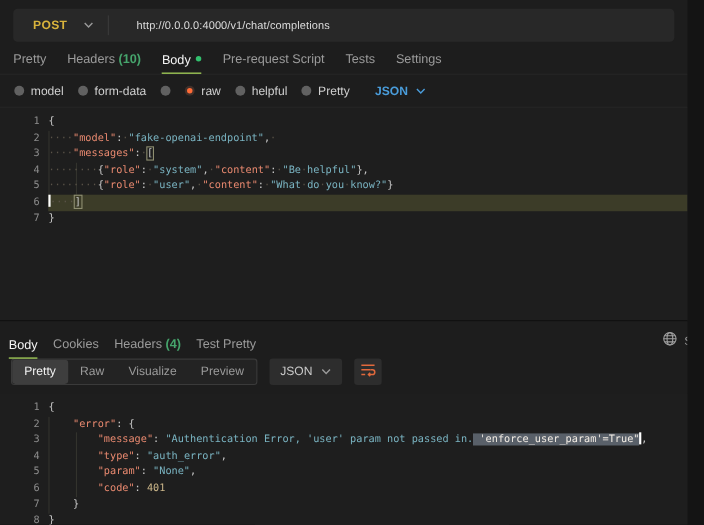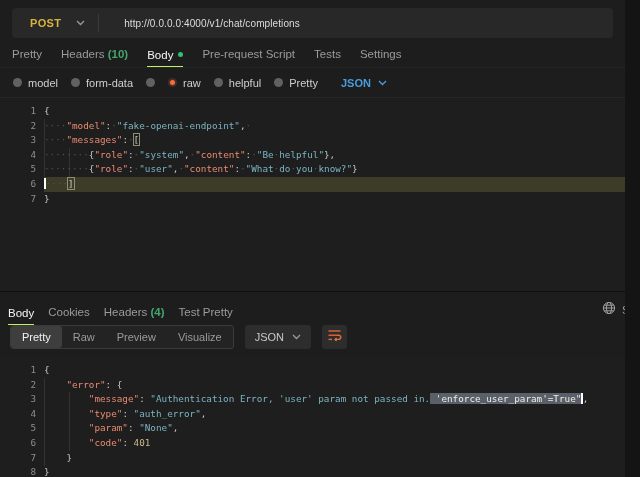--- a/index.html
+++ b/index.html
@@ -179,22 +179,22 @@
         </svg>
       </span>
       <span class="clipped">S</span>
     </div>
   </div>
 
   <div class="resp-toolbar">
     <div class="seg">
       <div class="seg-item active">Pretty</div>
       <div class="seg-item">Raw</div>
+      <div class="seg-item">Visualize</div>
       <div class="seg-item">Preview</div>
-      <div class="seg-item">Visualize</div>
     </div>
     <div class="tool-btn">
       <span class="lbl">JSON</span>
       <span class="chev">
         <svg width="9" height="6" viewBox="0 0 9 6">
             <path d="M1 1l3.5 3.5L8 1" fill="none" stroke="#9a9a9a" stroke-width="1.3"></path>
           </svg>
       </span>
     </div>
     <div class="icon-btn">

